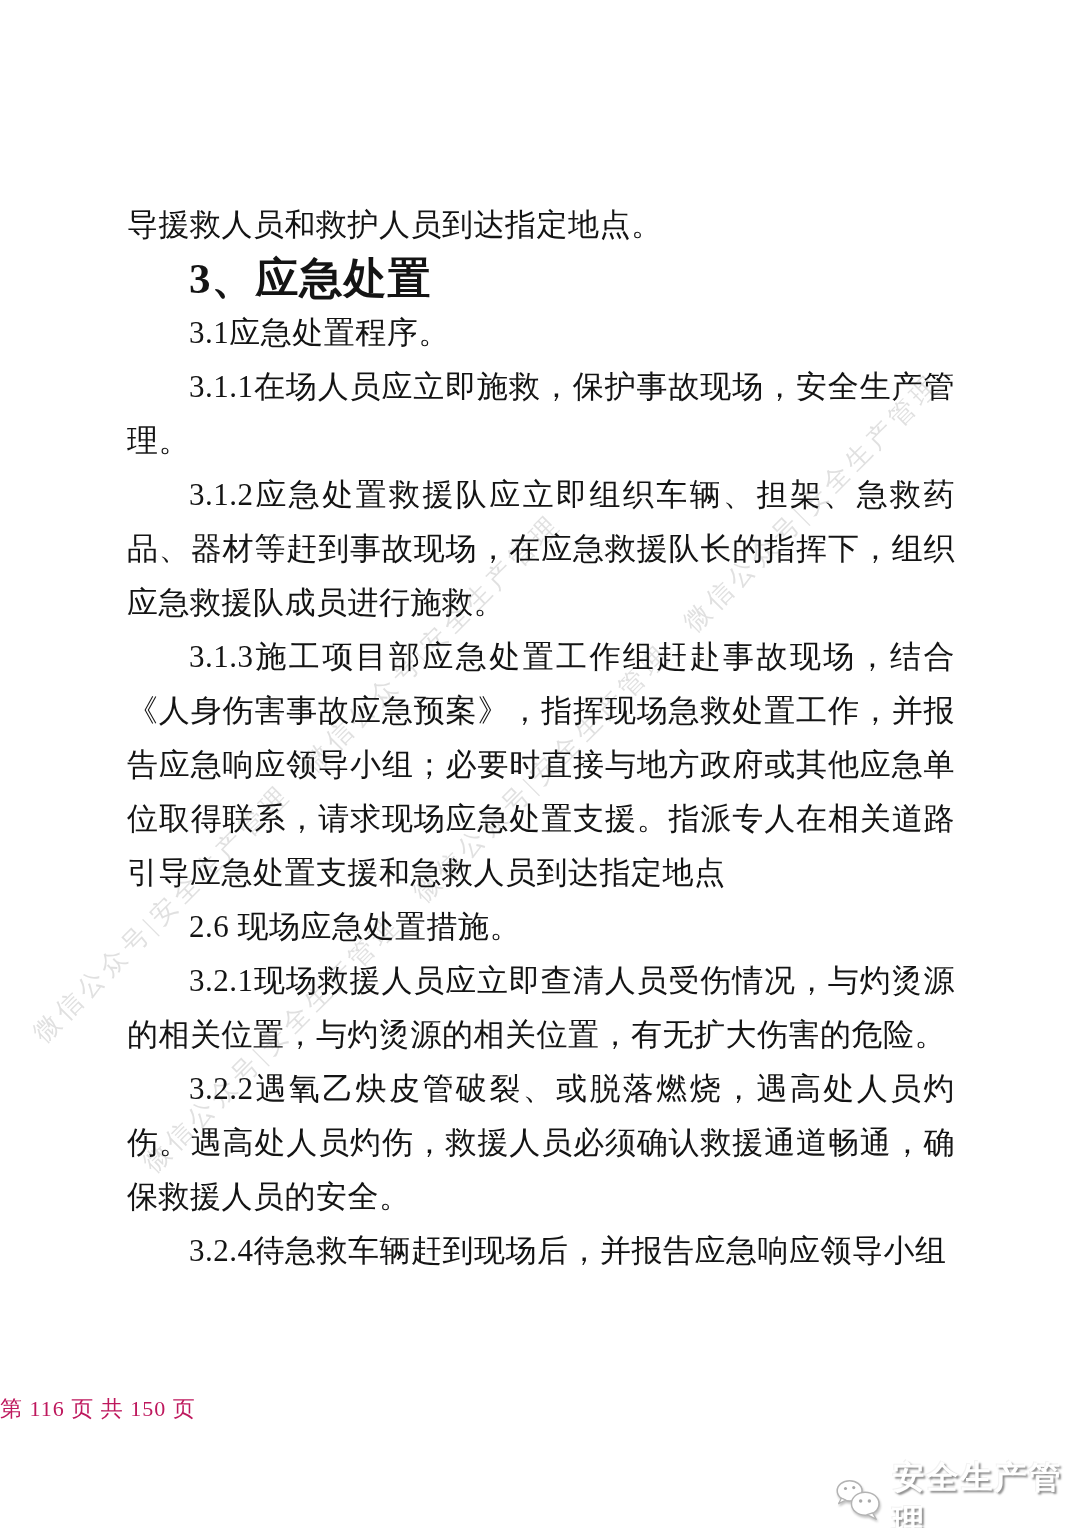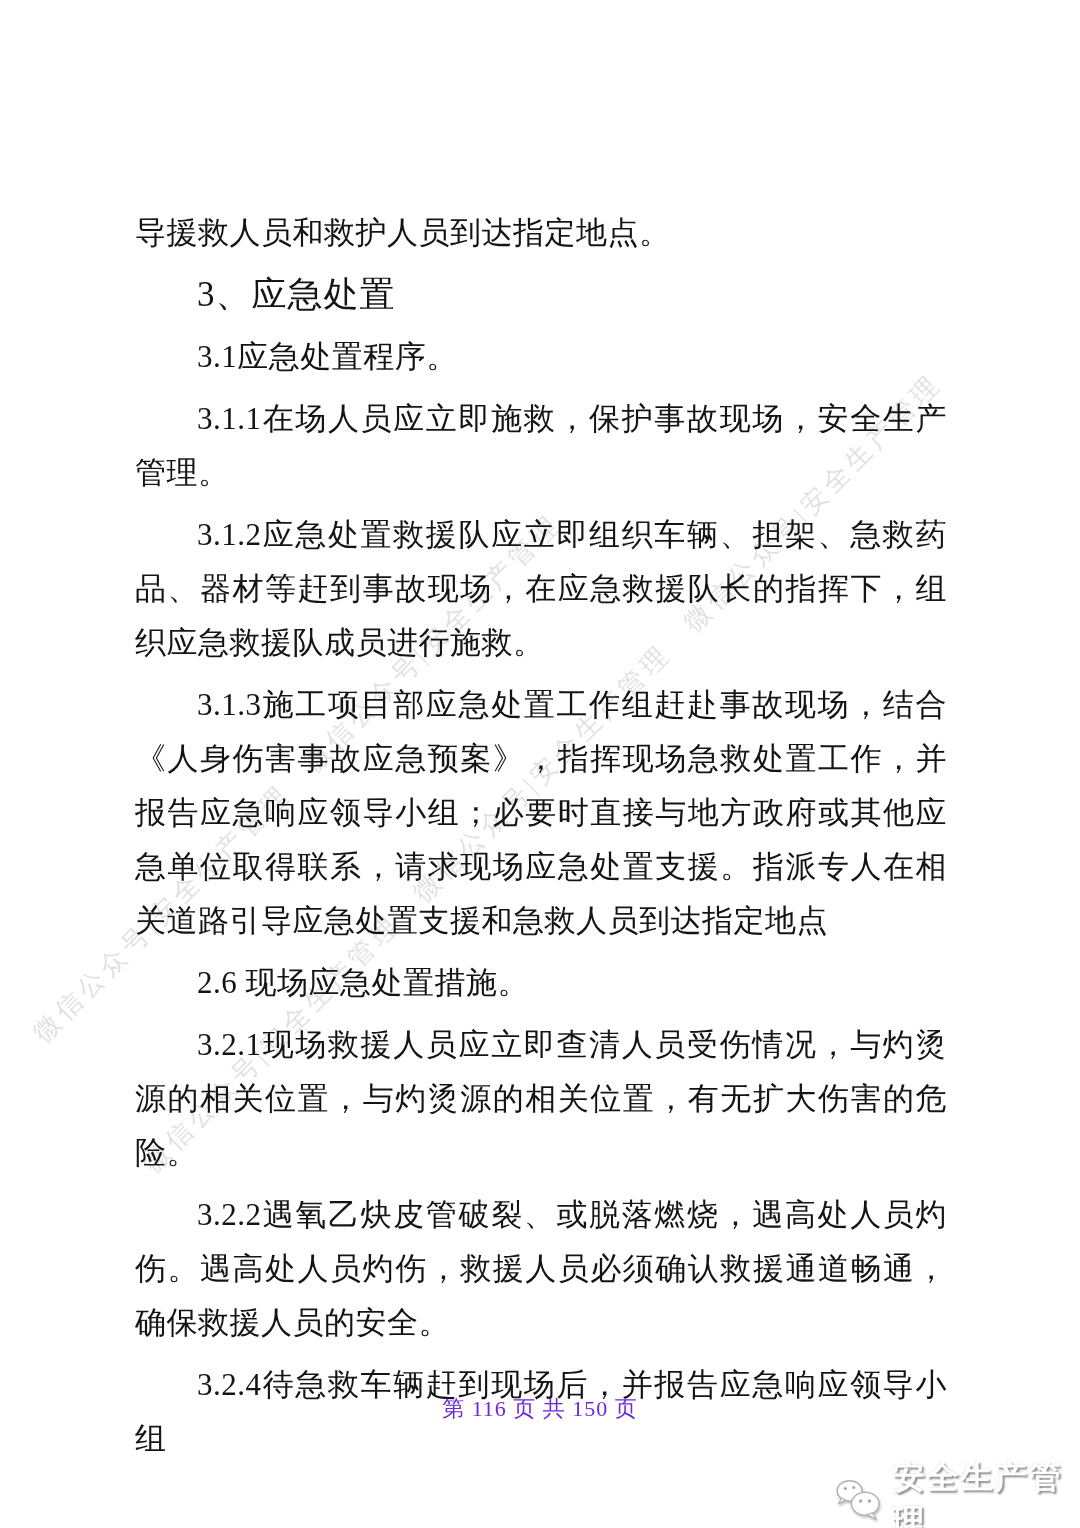--- a/index.html
+++ b/index.html
@@ -34,38 +34,38 @@
     position: absolute;
     left: 127px;
     top: 198px;
     width: 828px;
     font-size: 31px;
     line-height: 54px;
     color: #141414;
     text-align: justify;
     letter-spacing: 0.5px;
   }
-  .content p { margin: 8px; }
+  .content p { margin: 0; }
   .content p.ind { text-indent: 62px; }
   .content p.head {
-    font-weight: normal;
-    font-size: 35px;
+    font-weight: bold;
+    font-size: 43px;
     letter-spacing: 1px;
   }
 
   
   .footer {
     position: absolute;
     top: 1394px;
     left: 0;
     width: 100%;
-    text-align: center;
+    text-align: left;
     font-size: 22px;
     letter-spacing: 1px;
-    color: #6d28d9;
+    color: #be185d;
   }
 
   
   .brand {
     position: absolute;
     left: 834px;
     top: 1456px;
     display: flex;
     align-items: center;
     gap: 9px;

